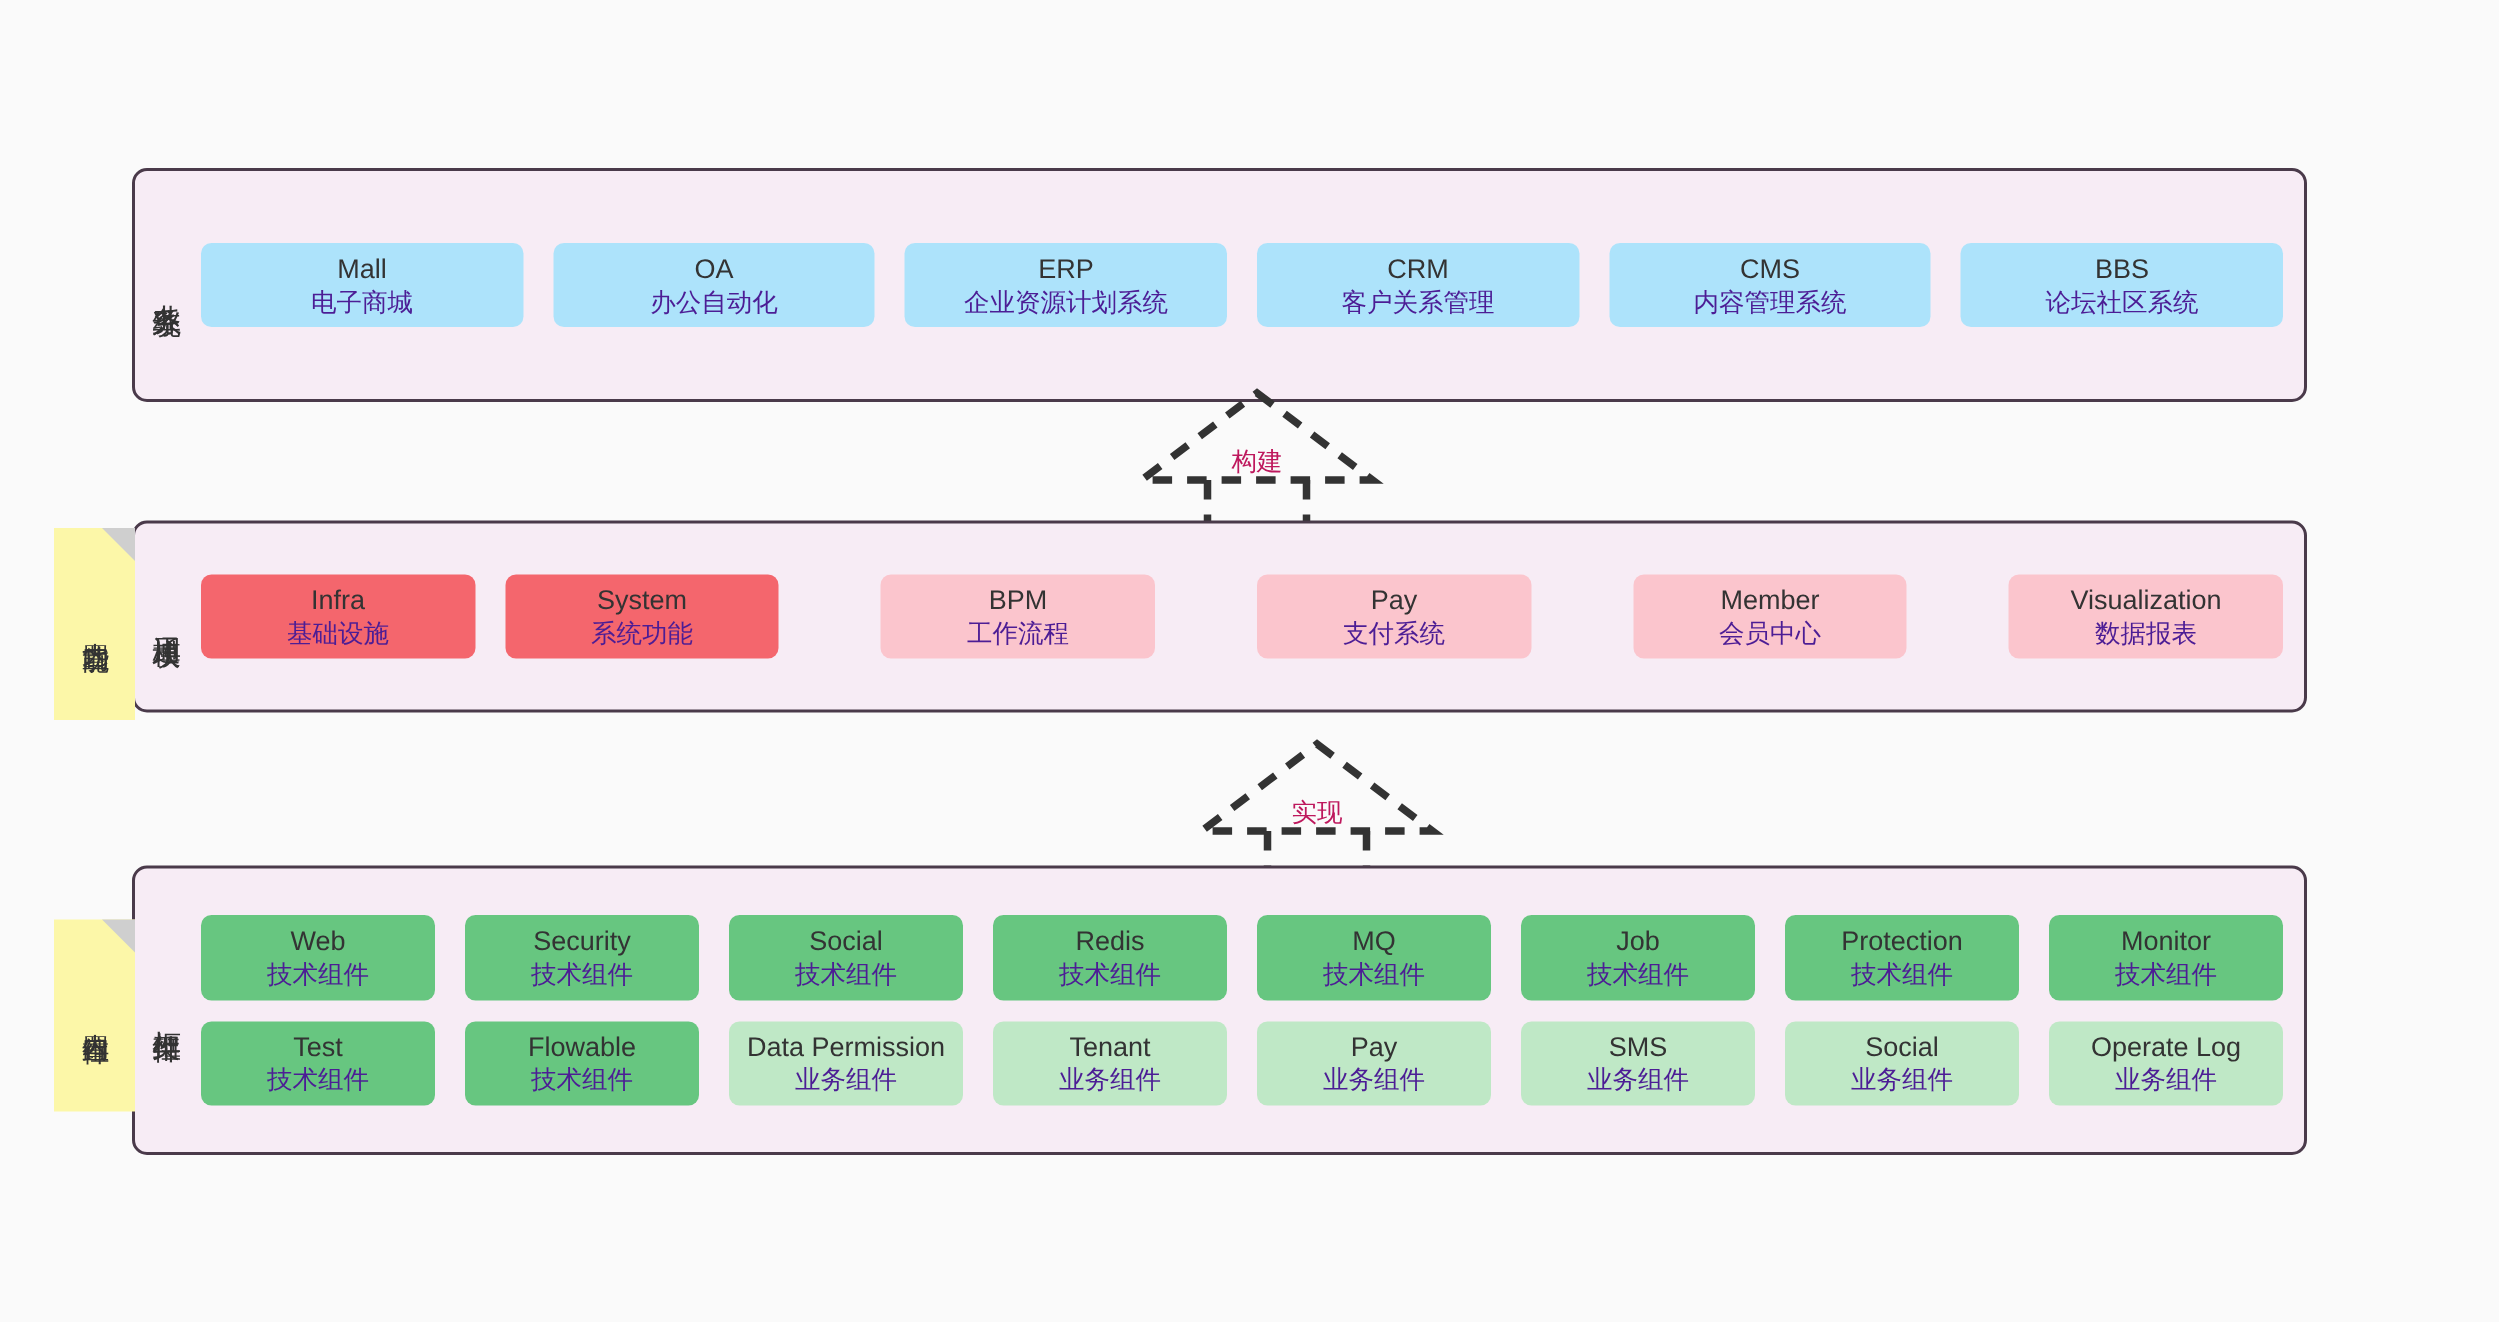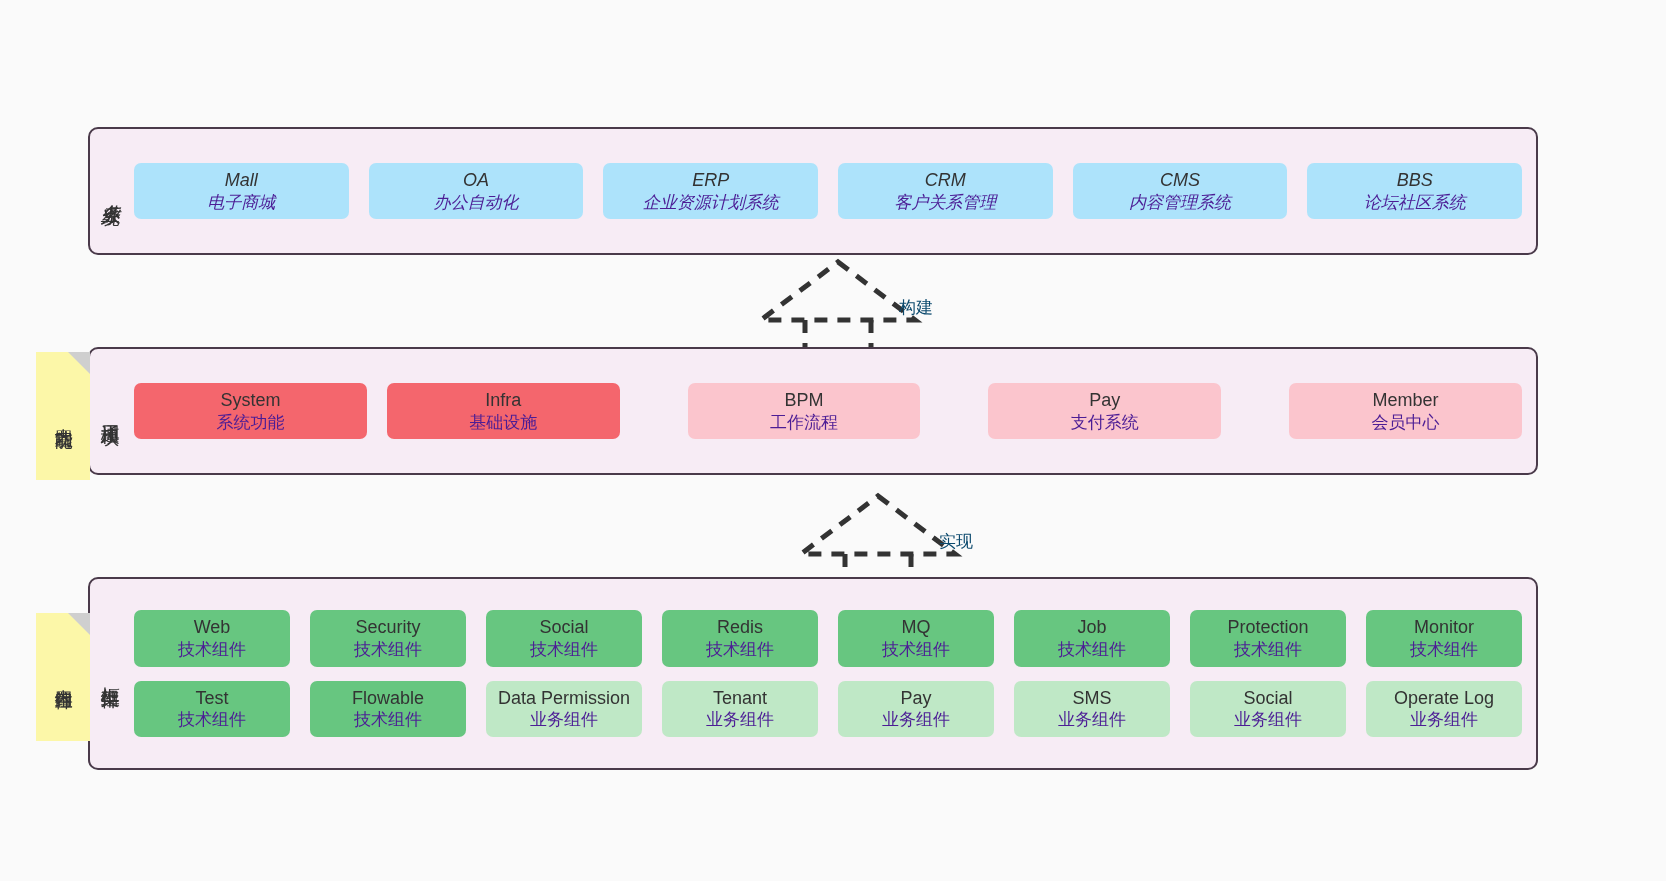--- a/index.html
+++ b/index.html
@@ -129,32 +129,32 @@
   .rel svg {
     position: absolute;
     inset: 0;
     overflow: visible;
   }
   .rel .rel-label {
     position: absolute;
     left: 0;
     right: 0;
     top: 38px;
-    text-align: right;
+    text-align: center;
     font-size: 17px;
-    color: #0c4a6e;
+    color: #be185d;
     background: transparent;
   }
 </style>
 </head>
 <body>
 
 <div class="canvas">
 
-  <div class="layer-panel" id="panel-business" style="left:88px; top:127px; width:1450px; height:128px;font-style:italic;">
+  <div class="layer-panel" id="panel-business" style="left:88px; top:112px; width:1450px; height:156px;">
     <div class="layer-title">业务系统</div>
     <div class="layer-body">
       <div class="row" id="row-business">
           <div class="card blue">
             <div class="ctitle">Mall</div>
             <div class="csub">电子商城</div>
           </div>
           <div class="card blue">
             <div class="ctitle">OA</div>
             <div class="csub">办公自动化</div>
@@ -192,38 +192,42 @@
   <div class="sticky" style="left:36px; top:352px; width:54px; height:128px;">
     <span class="fold"></span>
     <span>内置功能</span>
   </div>
 
   <div class="layer-panel" id="panel-common" style="left:88px; top:347px; width:1450px; height:128px;">
     <div class="layer-title">通用模块</div>
     <div class="layer-body">
       <div class="row" id="row-common">
           <div class="card red">
+            <div class="ctitle">Infra</div>
+            <div class="csub">基础设施</div>
+          </div>
+          <div class="card red">
             <div class="ctitle">System</div>
             <div class="csub">系统功能</div>
-          </div>
-          <div class="card red">
-            <div class="ctitle">Infra</div>
-            <div class="csub">基础设施</div>
           </div>
           <div class="card pink">
             <div class="ctitle">BPM</div>
             <div class="csub">工作流程</div>
           </div>
           <div class="card pink">
             <div class="ctitle">Pay</div>
             <div class="csub">支付系统</div>
           </div>
           <div class="card pink">
             <div class="ctitle">Member</div>
             <div class="csub">会员中心</div>
+          </div>
+          <div class="card pink">
+            <div class="ctitle">Visualization</div>
+            <div class="csub">数据报表</div>
           </div>
         </div>
     </div>
   </div>
 
   <div class="rel" style="left:783px; top:492px;">
     <svg viewBox="0 0 190 100" preserveAspectRatio="none" aria-hidden="true">
       <path d="M95 4 L172 62 L18 62 Z" fill="none" stroke="#333333" stroke-width="5" stroke-dasharray="13 10" stroke-linecap="butt"></path>
       <path d="M62 62 L62 100 M128 62 L128 100" fill="none" stroke="#333333" stroke-width="5" stroke-dasharray="13 10"></path>
     </svg>

